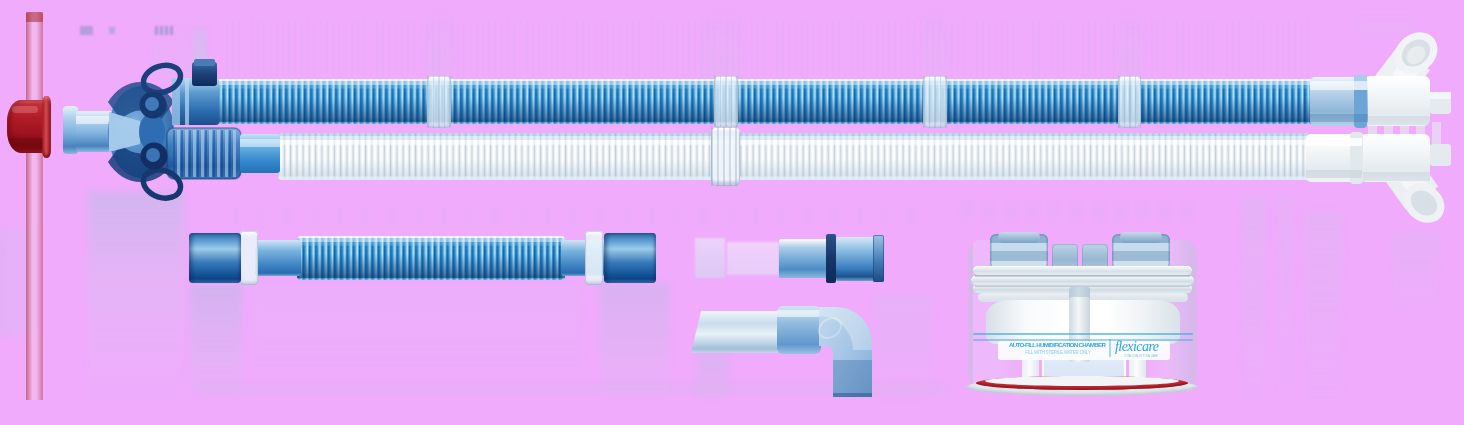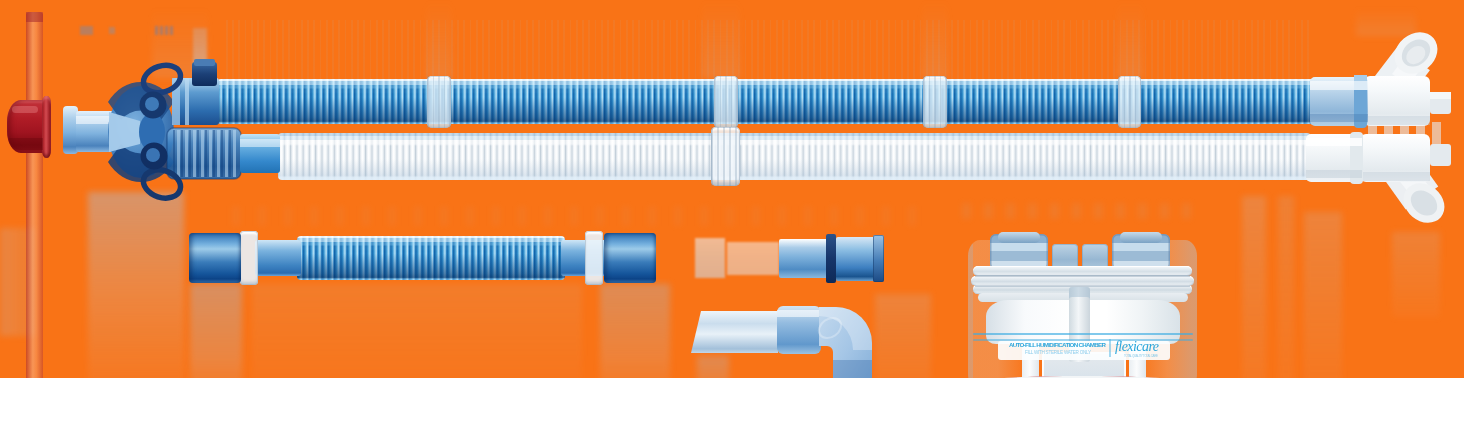--- a/index.html
+++ b/index.html
@@ -1,16 +1,16 @@
 <!DOCTYPE html>
 <html><head>
 <meta charset="utf-8">
 <style>
 html,body{margin:0;padding:0;background:#fff;}
-#c{position:relative;width:1464px;height:378px;background:#f97316;overflow:hidden;font-family:"Liberation Sans",sans-serif;}
+#c{position:relative;width:1464px;height:425px;background:#f0abfc;overflow:hidden;font-family:"Liberation Sans",sans-serif;}
 #c *{position:absolute;}
 .st{background:linear-gradient(180deg,rgba(205,218,232,0),rgba(196,212,228,.13));filter:blur(3px);}
 </style>
 </head>
 <body>
 <div id="c">
 
 <div class="st" style="left:152px;top:8px;width:56px;height:70px;"></div>
 <div class="st" style="left:426px;top:0;width:26px;height:78px;"></div>
 <div class="st" style="left:702px;top:0;width:38px;height:78px;"></div>

